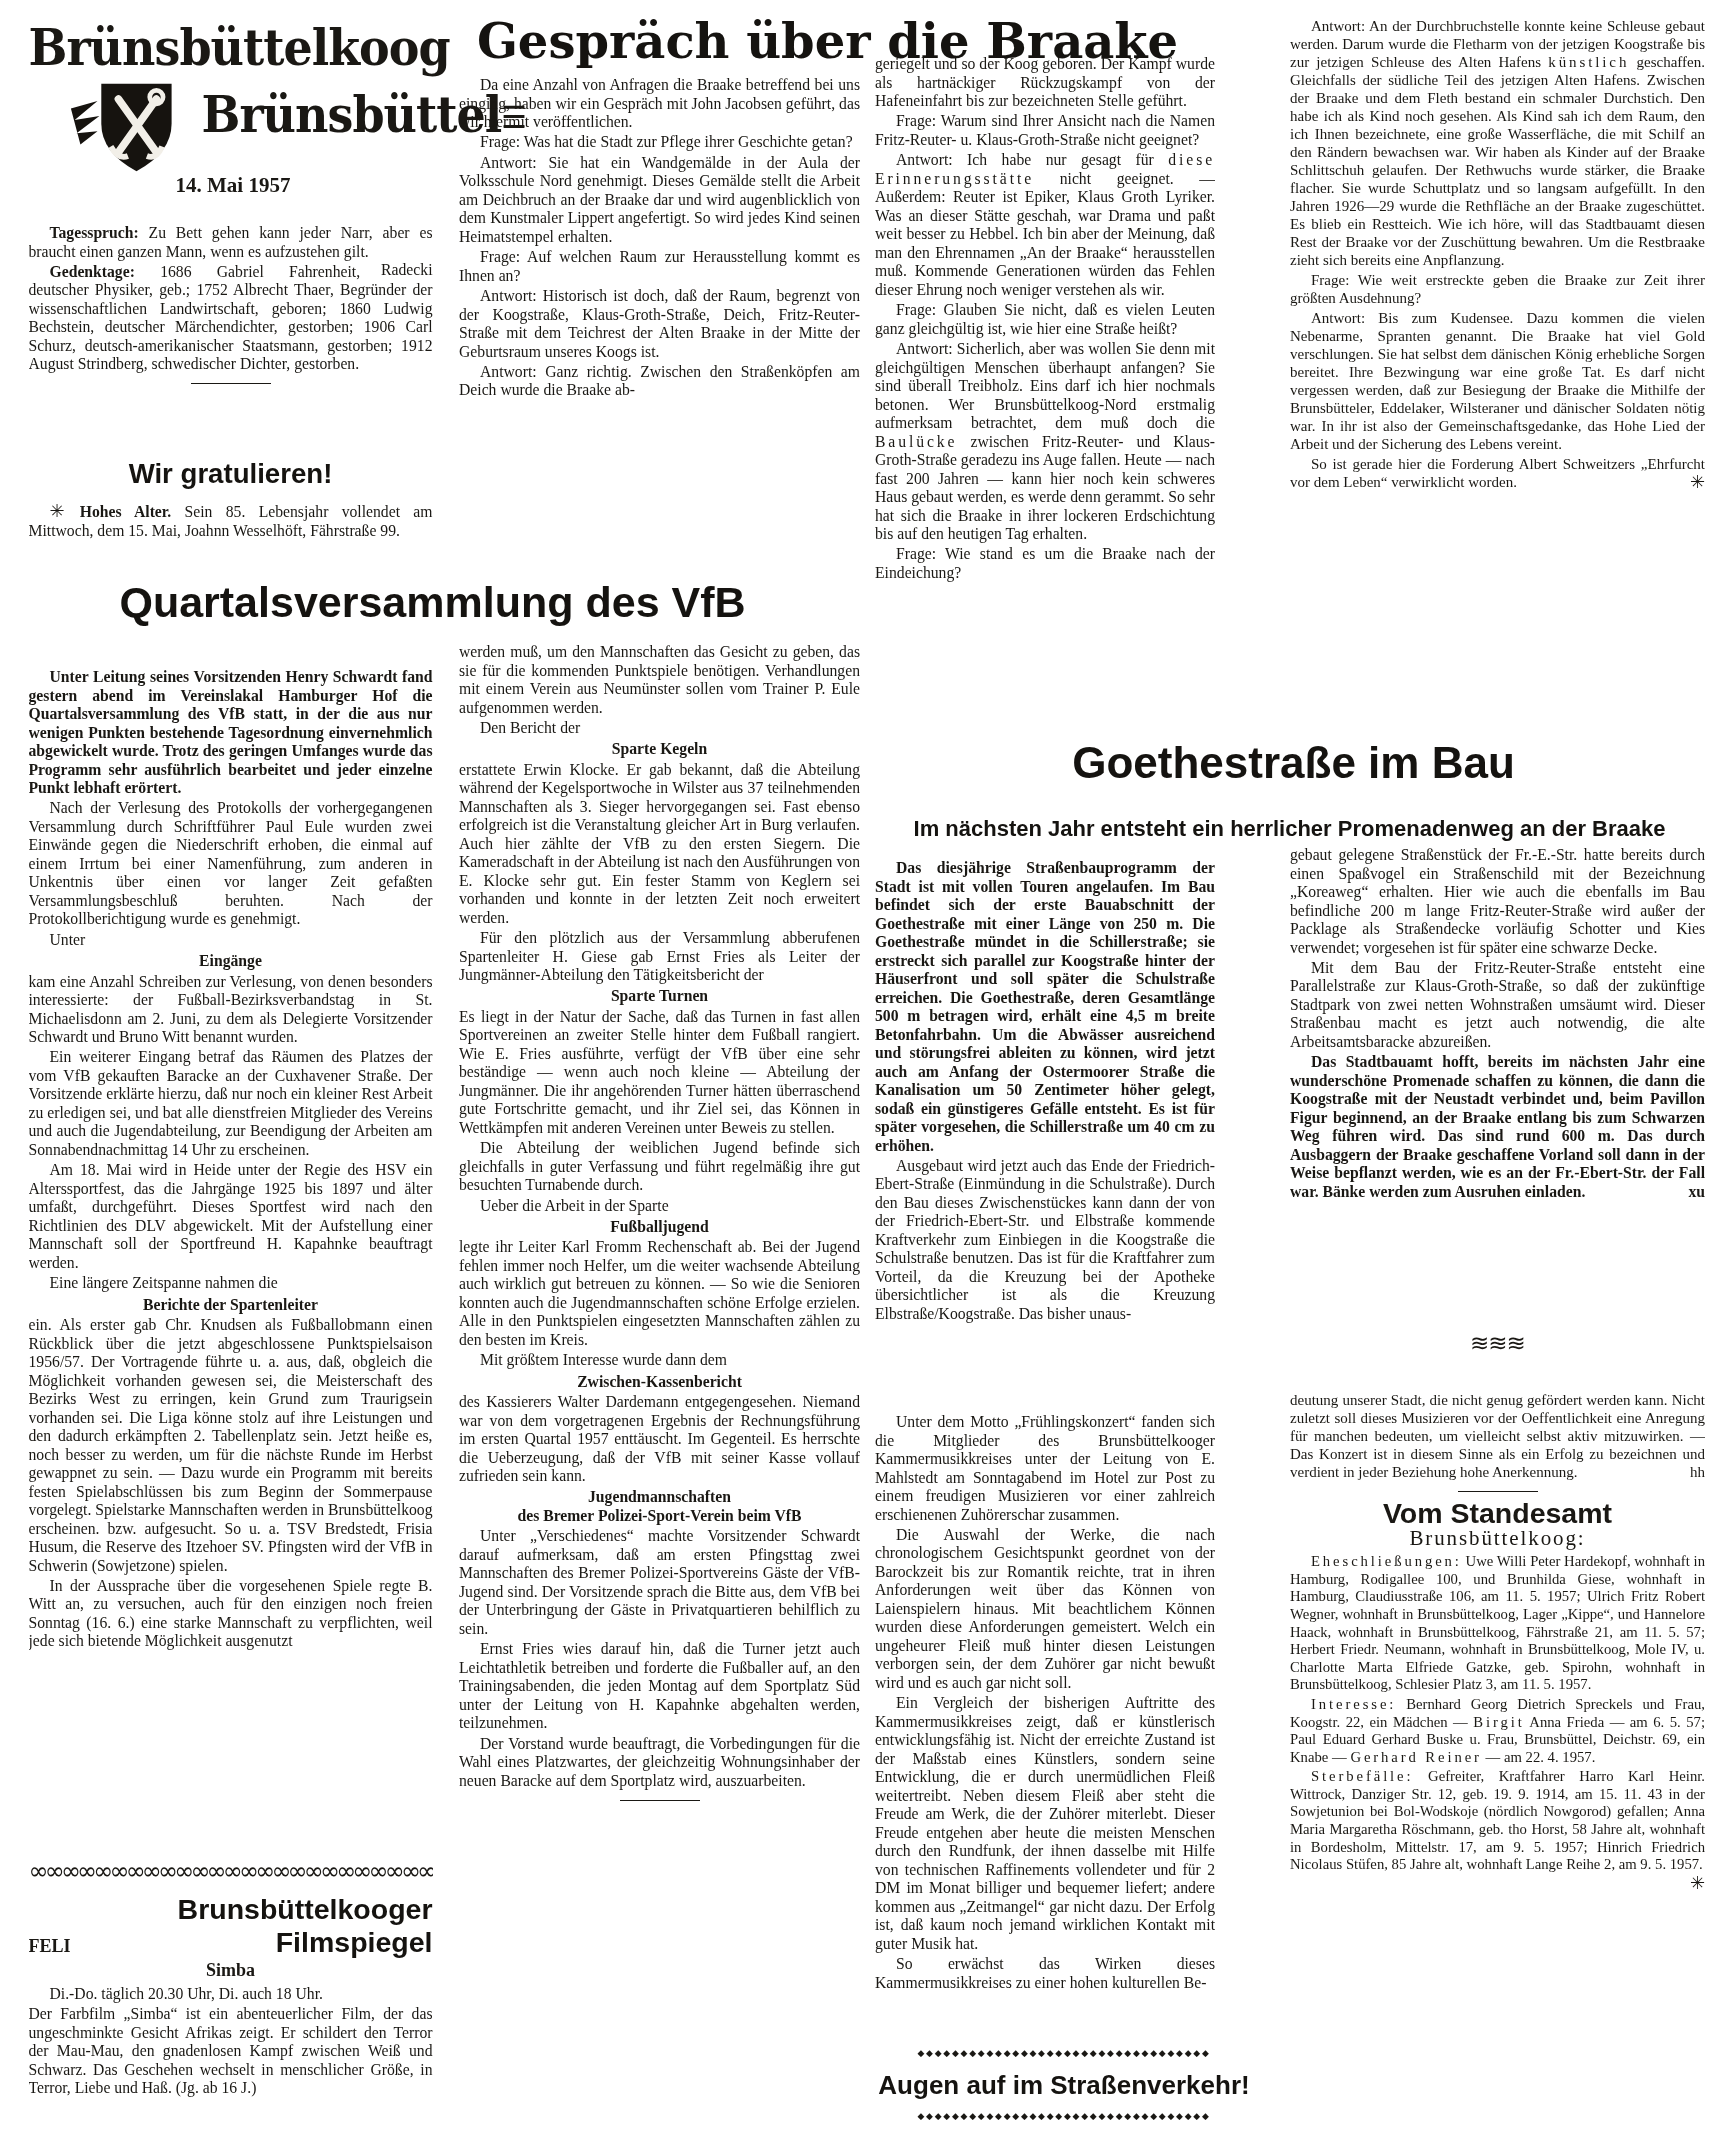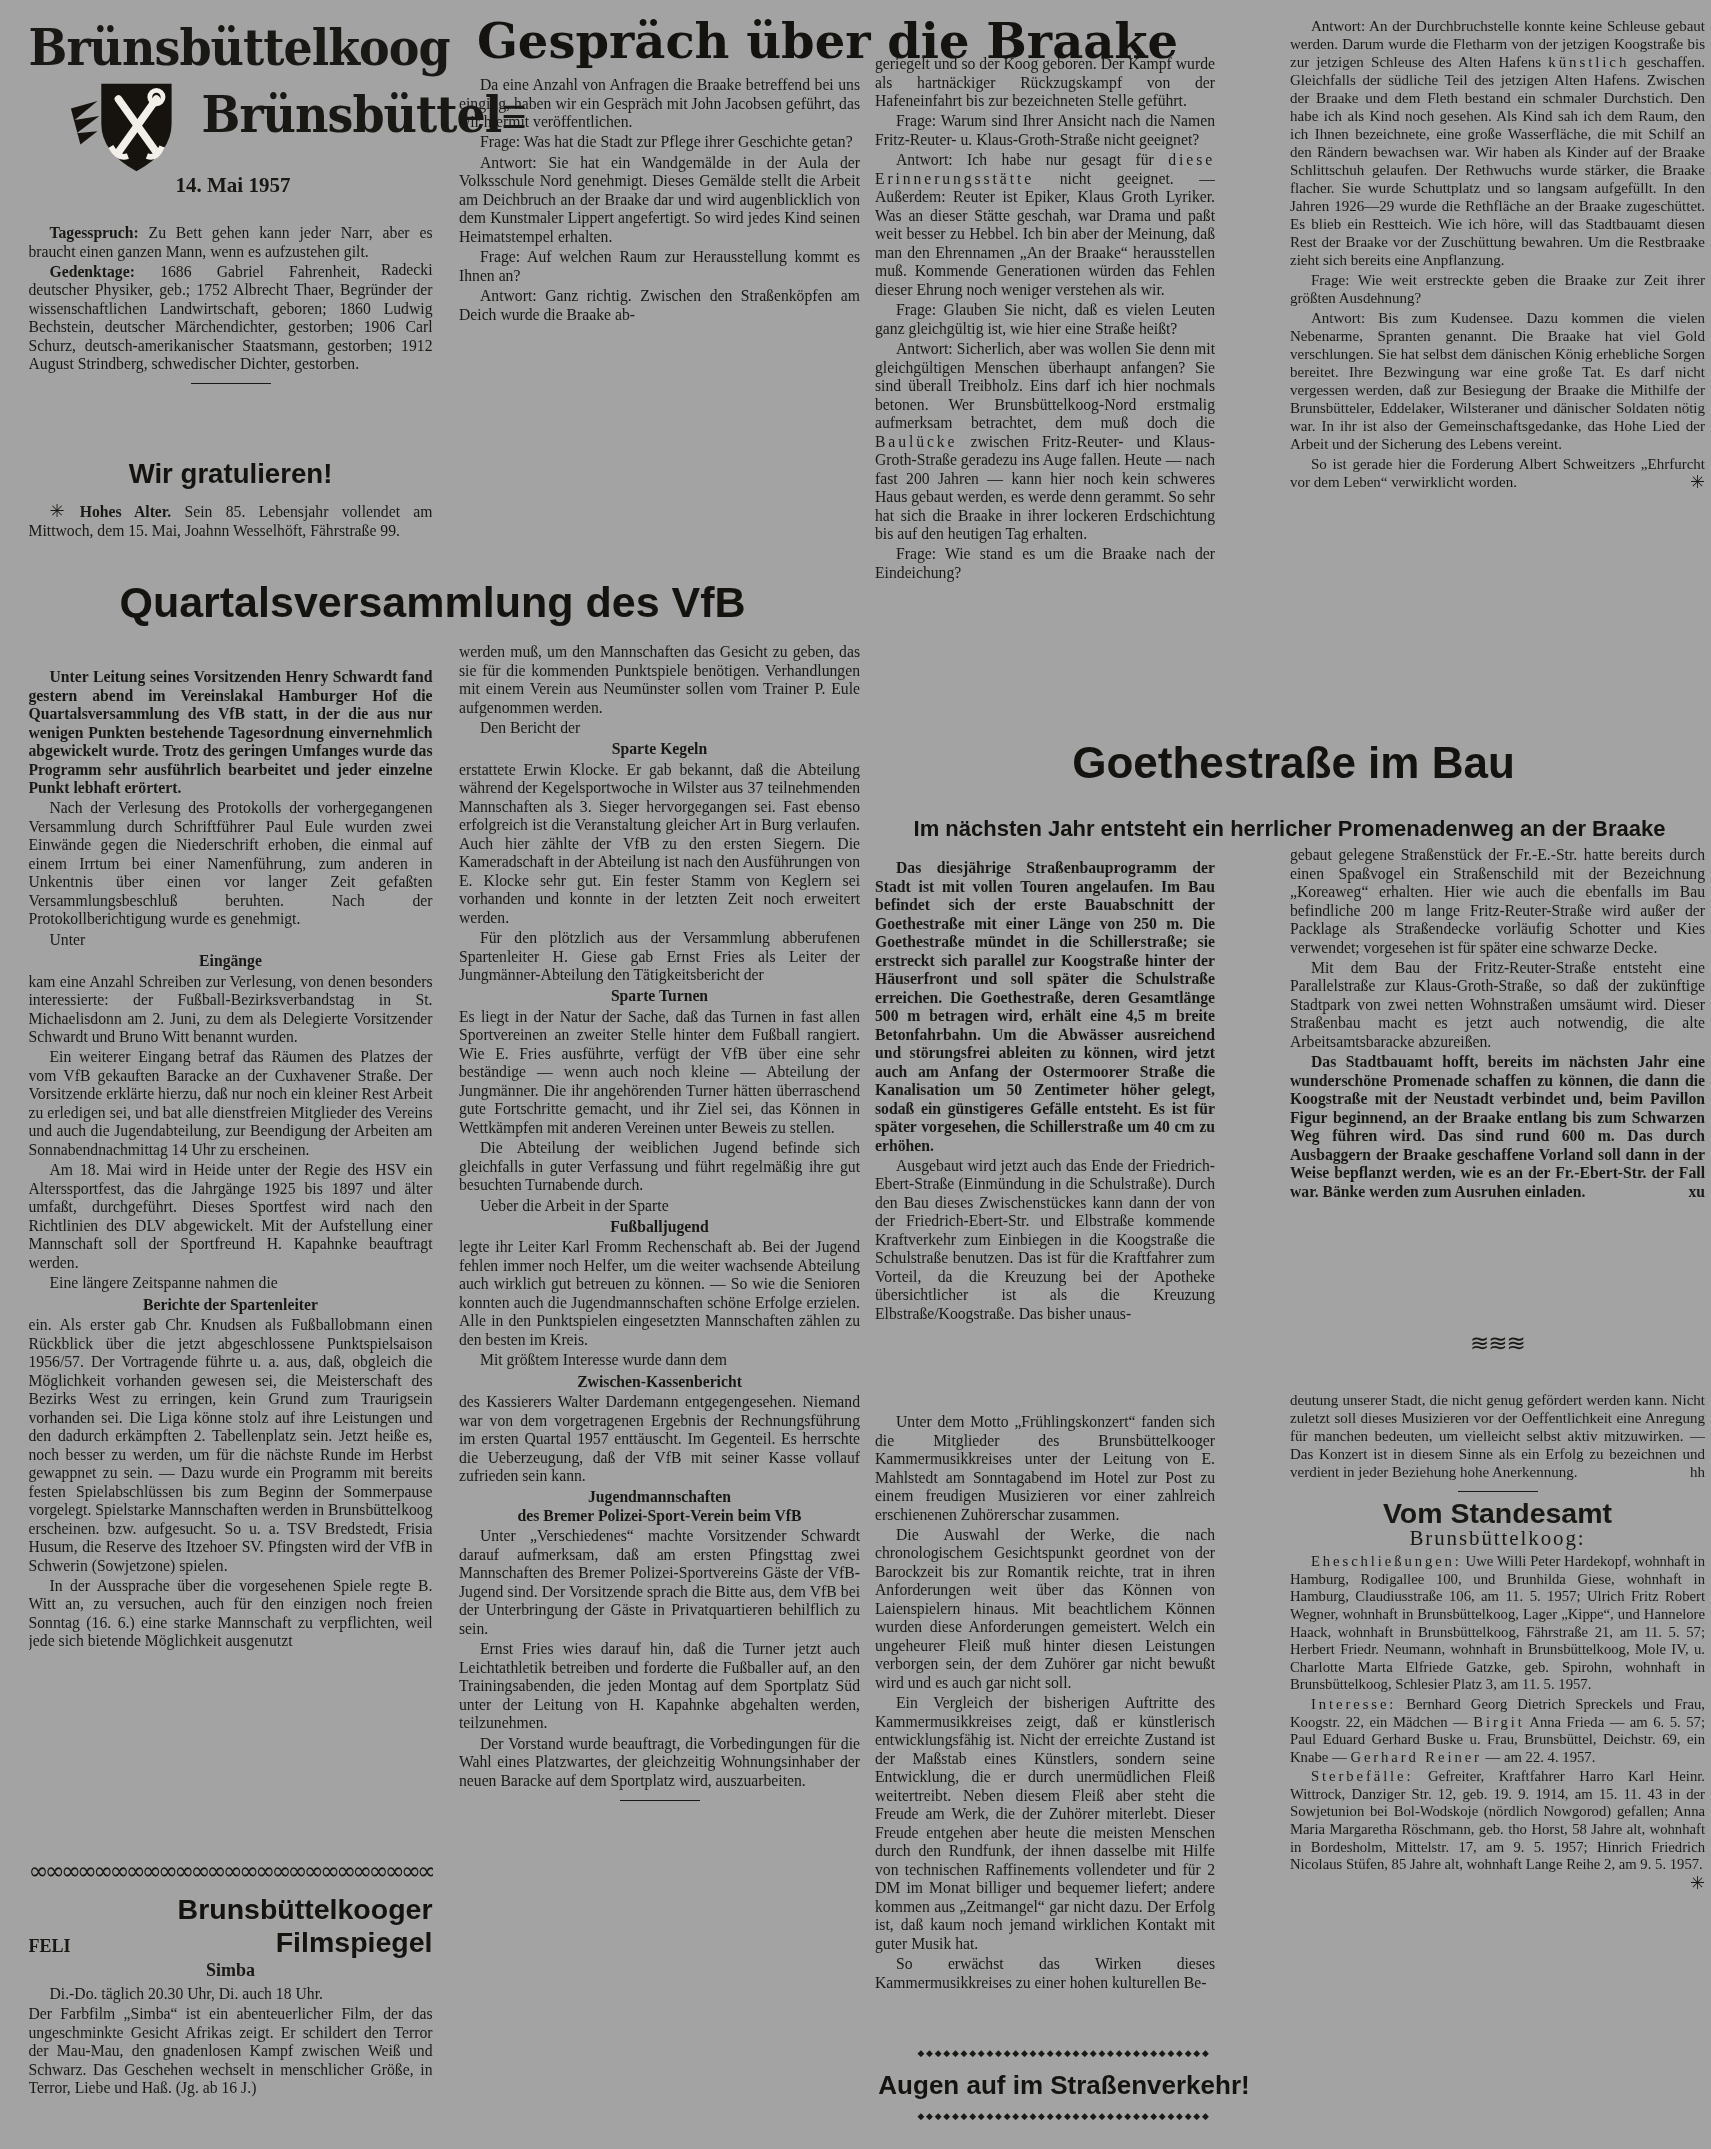--- a/index.html
+++ b/index.html
@@ -1,16 +1,16 @@
 <!DOCTYPE html>
 <html lang="de" style="font-size:15px"><head>
 <meta charset="utf-8">
 <style>
   html,body{margin:0;padding:0;background:#d8d4cc;}
-  .page{position:relative;width:1712px;height:2150px;background:#a3a3a3;color:#1a1814;
+  .page{position:relative;width:1712px;height:2150px;background:#ffffff;color:#1a1814;
         font-family:"Liberation Serif","DejaVu Serif",serif;overflow:hidden;}
   .col{position:absolute;font-size:15.7px;line-height:18.5px;text-align:justify;overflow:hidden;}
   .para{margin:0 0 1.9px 0;text-indent:21px;}
   .para.n{text-indent:0;}
   .para.b{font-weight:bold;}
   .para.cen{text-align:center;text-indent:0;}
   .para.sub{text-align:center;text-indent:0;font-weight:bold;margin:2.9px 0 1.9px 0;}
   .para.tight{margin-top:-1.9px;}
   .para.hr{height:0;border-top:1.9px solid #1a1814;width:80px;margin:9.5px auto;}
   span.b{font-weight:bold;}
@@ -71,20 +71,21 @@
   <div class="col" style="left:28.5px;top:502px;width:404px;height:68px;">
       <p class="para"><span class="star">✳ </span><span class="b">Hohes Alter. </span><span>Sein 85. Lebensjahr vollendet am Mittwoch, dem 15. Mai, Joahnn Wesselhöft, Fährstraße 99.</span></p>
     </div>
 
   <div class="hl-serif" style="left:471px;top:13.3px;width:713px;font-size:48px;">Gespräch über die Braake</div>
   <div class="col" style="left:459px;top:76px;width:401px;height:495px;">
       <p class="para">Da eine Anzahl von Anfragen die Braake betreffend bei uns einging, haben wir ein Gespräch mit John Jacobsen geführt, das wir hiermit veröffentlichen.</p>
       <p class="para">Frage: Was hat die Stadt zur Pflege ihrer Geschichte getan?</p>
       <p class="para">Antwort: Sie hat ein Wandgemälde in der Aula der Volksschule Nord genehmigt. Dieses Gemälde stellt die Arbeit am Deichbruch an der Braake dar und wird augenblicklich von dem Kunstmaler Lippert angefertigt. So wird jedes Kind seinen Heimatstempel erhalten.</p>
       <p class="para">Frage: Auf welchen Raum zur Herausstellung kommt es Ihnen an?</p>
+      <p class="para">Antwort: Historisch ist doch, daß der Raum, begrenzt von der Koogstraße, Klaus-Groth-Straße, Deich, Fritz-Reuter-Straße mit dem Teichrest der Alten Braake in der Mitte der Geburtsraum unseres Koogs ist.</p>
       <p class="para">Antwort: Ganz richtig. Zwischen den Straßenköpfen am Deich wurde die Braake ab-</p>
     </div>
   <div class="col" style="left:875px;top:55px;width:340px;height:689px;">
       <p class="para n">geriegelt und so der Koog geboren. Der Kampf wurde als hartnäckiger Rückzugskampf von der Hafeneinfahrt bis zur bezeichneten Stelle geführt.</p>
       <p class="para">Frage: Warum sind Ihrer Ansicht nach die Namen Fritz-Reuter- u. Klaus-Groth-Straße nicht geeignet?</p>
       <p class="para"><span>Antwort: Ich habe nur gesagt für </span><span class="g">diese Erinnerungsstätte</span><span> nicht geeignet. — Außerdem: Reuter ist Epiker, Klaus Groth Lyriker. Was an dieser Stätte geschah, war Drama und paßt weit besser zu Hebbel. Ich bin aber der Meinung, daß man den Ehrennamen „An der Braake“ herausstellen muß. Kommende Generationen würden das Fehlen dieser Ehrung noch weniger verstehen als wir.</span></p>
       <p class="para">Frage: Glauben Sie nicht, daß es vielen Leuten ganz gleichgültig ist, wie hier eine Straße heißt?</p>
       <p class="para"><span>Antwort: Sicherlich, aber was wollen Sie denn mit gleichgültigen Menschen überhaupt anfangen? Sie sind überall Treibholz. Eins darf ich hier nochmals betonen. Wer Brunsbüttelkoog-Nord erstmalig aufmerksam betrachtet, dem muß doch die </span><span class="g">Baulücke</span><span> zwischen Fritz-Reuter- und Klaus-Groth-Straße geradezu ins Auge fallen. Heute — nach fast 200 Jahren — kann hier noch kein schweres Haus gebaut werden, es werde denn gerammt. So sehr hat sich die Braake in ihrer lockeren Erdschichtung bis auf den heutigen Tag erhalten.</span></p>
       <p class="para">Frage: Wie stand es um die Braake nach der Eindeichung?</p>
     </div>

